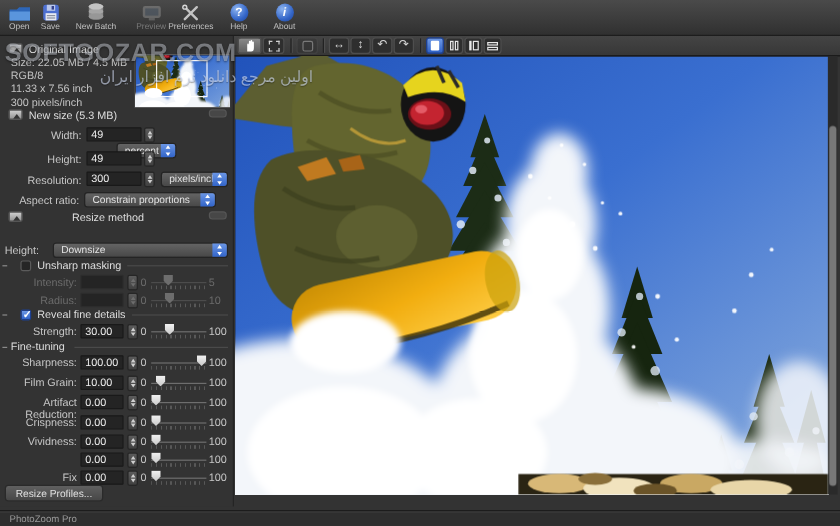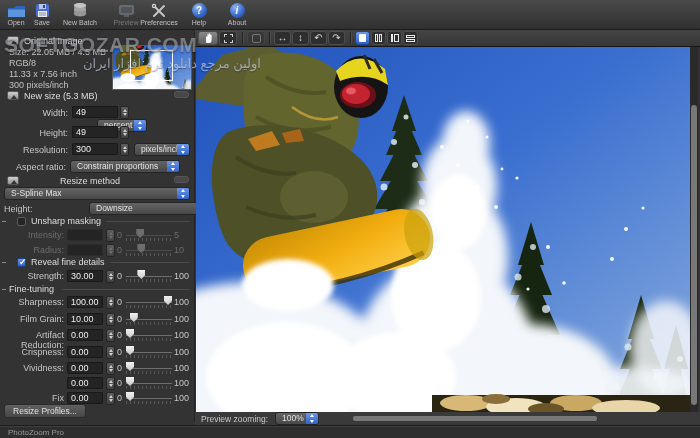--- a/index.html
+++ b/index.html
@@ -215,23 +215,22 @@
     <div class="field" style="left:72px;top:113px;width:46px;">300</div>
     <div class="stepper" style="left:120px;top:113px;"></div>
     <div class="dd" style="left:97px;top:113px;width:56px;left:134px;width:56px;"><span>pixels/inch</span><span class="ddcap"></span></div>
 
     <div class="flabel" style="left:2px;top:132px;width:64px;">Aspect ratio:</div>
     <div class="dd" style="left:70px;top:130px;width:110px;"><span>Constrain proportions</span><span class="ddcap"></span></div>
 
     <div class="disc" style="left:7px;top:146px;"></div>
     <div class="hdr" style="left:24px;top:146px;margin-left:36px;">Resize method</div>
     <div class="hpill" style="left:174px;top:146px;"></div>
-    <div class="dd" style="left:4px;top:157px;width:186px;"><span>S-Spline Max</span><span class="ddcap"></span></div>
     <div class="flabel" style="left:4px;top:174px;width:36px;text-align:left;">Height:</div>
-    <div class="dd" style="left:44px;top:172px;width:146px;margin-left:45px;"><span>Downsize</span><span class="ddcap"></span></div>
+    <div class="dd" style="left:44px;top:172px;width:146px;"><span>Downsize</span><span class="ddcap"></span></div>
 
     <div class="dash" style="left:2px;top:191px;"></div>
     <div class="cb" style="left:17px;top:187px;"></div>
     <div class="hdr" style="left:31px;top:186px;">Unsharp masking</div>
     <div class="secline" style="left:106px;top:191px;width:84px;"></div>
 
     <div class="srow dim" style="top:199px;">
       <span class="rlabel">Intensity:</span>
       <span class="field dim"></span>
       <span class="stepper dim"></span>
@@ -549,28 +548,20 @@
         </symbol>
       </defs>
       <use href="#scene"></use>
     </svg>
   </div>
 
   <div class="vscroll">
     <div class="vthumb"></div>
   </div>
 
-  <div class="pbottom">
-    <span class="pzoom-label">Preview zooming:</span>
-    <div class="dd" style="left:80px;top:0px;width:44px;">
-      <span>100%</span>
-      <span class="ddcap"></span>
-    </div>
-    <div class="hthumb"></div>
-  </div>
 
   <div class="statusbar">
     <span class="status-text">PhotoZoom Pro</span>
   </div>
 
   <div class="wm1">SOFTGOZAR.COM</div>
   <div class="wm2">اولین مرجع دانلود نرم افزار ایران</div>
 </div>
 
 </body></html>

